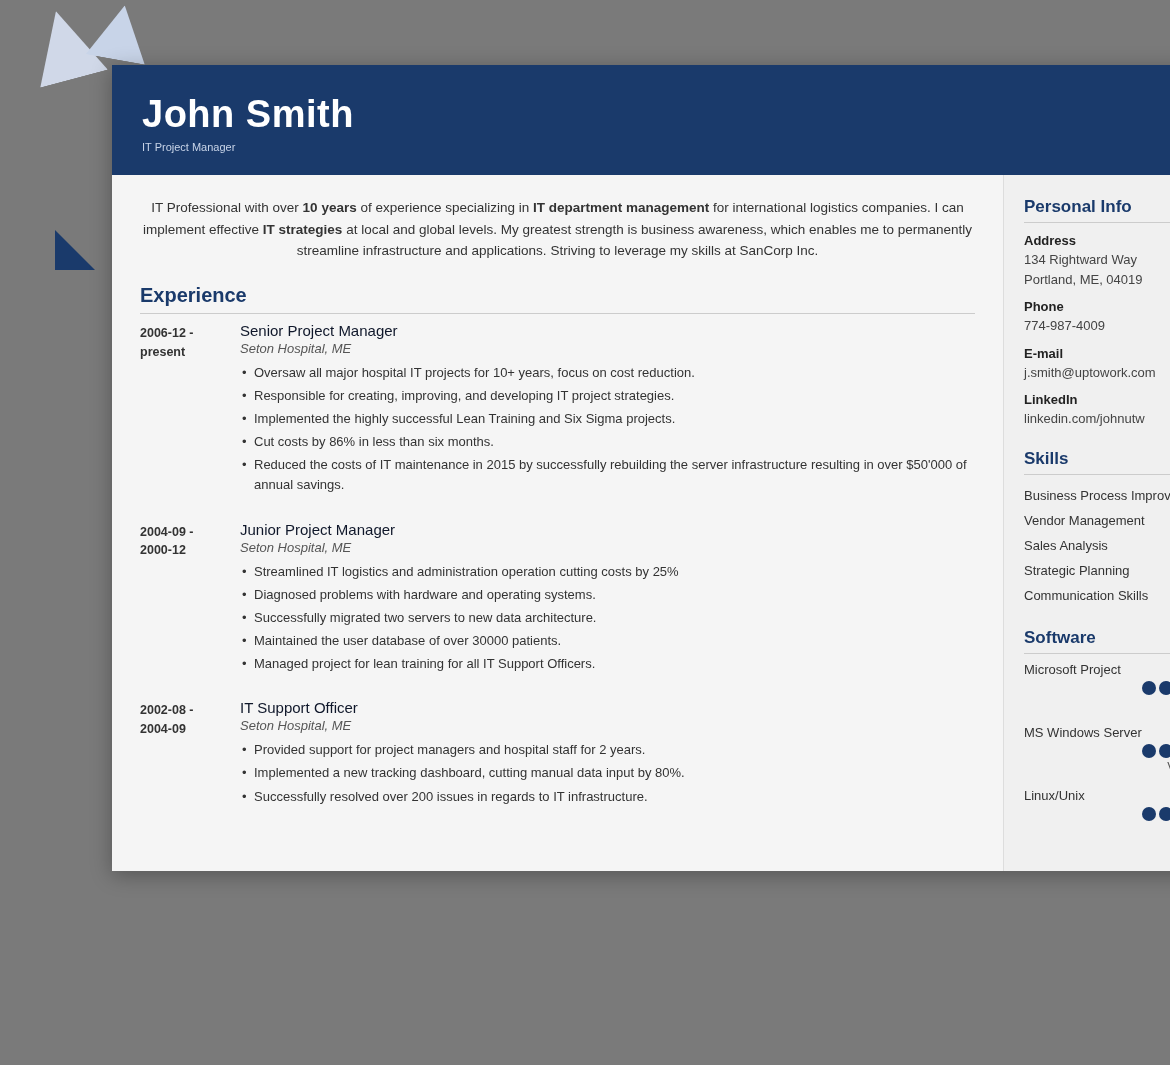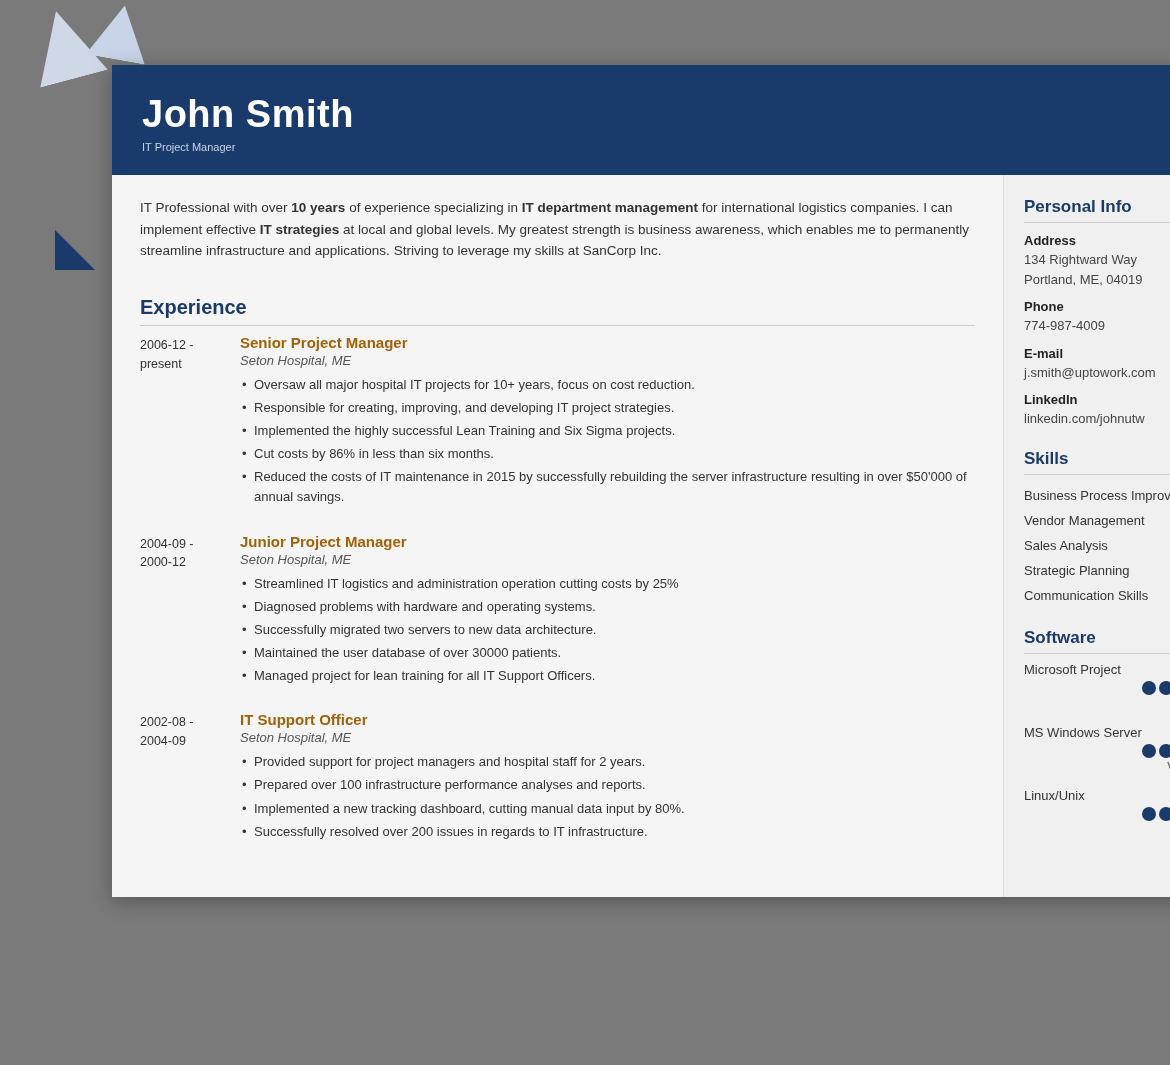--- a/index.html
+++ b/index.html
@@ -79,21 +79,22 @@
     .main-col {
       flex: 1;
       padding: 22px 28px 30px 28px;
       border-right: 1px solid #ddd;
     }
 
     .summary-text {
       font-size: 13.5px;
       color: #333;
       line-height: 1.6;
-      margin-bottom: 34px;
+      margin-bottom: 22px;
+      text-align: center;
     }
 
     .section-title {
       color: #1a3a6b;
       font-size: 20px;
       font-weight: 700;
       margin-bottom: 8px;
       padding-bottom: 6px;
       border-bottom: 1px solid #ccc;
     }
@@ -104,31 +105,31 @@
 
     .exp-entry {
       display: flex;
       flex-direction: row;
       margin-bottom: 22px;
     }
     .exp-dates {
       min-width: 100px;
       font-size: 12.5px;
       color: #333;
-      font-weight: 400;
+      font-weight: 700;
       line-height: 1.5;
       padding-top: 2px;
     }
     .exp-content {
       flex: 1;
     }
     .exp-title {
       font-size: 15px;
-      font-weight: 700;
-      color: #a16207;
+      font-weight: 400;
+      color: #0f172a;
       margin-bottom: 2px;
     }
     .exp-company {
       font-size: 13px;
       color: #555;
       font-style: italic;
       margin-bottom: 7px;
     }
     .exp-bullets {
       list-style: none;
@@ -282,21 +283,20 @@
         <div class="exp-entry">
           <div class="exp-dates">
             <span>2002-08 -</span><br>
             <span>2004-09</span>
           </div>
           <div class="exp-content">
             <div class="exp-title">IT Support Officer</div>
             <div class="exp-company">Seton Hospital, ME</div>
             <ul class="exp-bullets">
               <li>Provided support for project managers and hospital staff for 2 years.</li>
-              <li>Prepared over 100 infrastructure performance analyses and reports.</li>
               <li>Implemented a new tracking dashboard, cutting manual data input by 80%.</li>
               <li>Successfully resolved over 200 issues in regards to IT infrastructure.</li>
             </ul>
           </div>
         </div>
 
       </div>
     </div>
 
     <div class="side-col">

